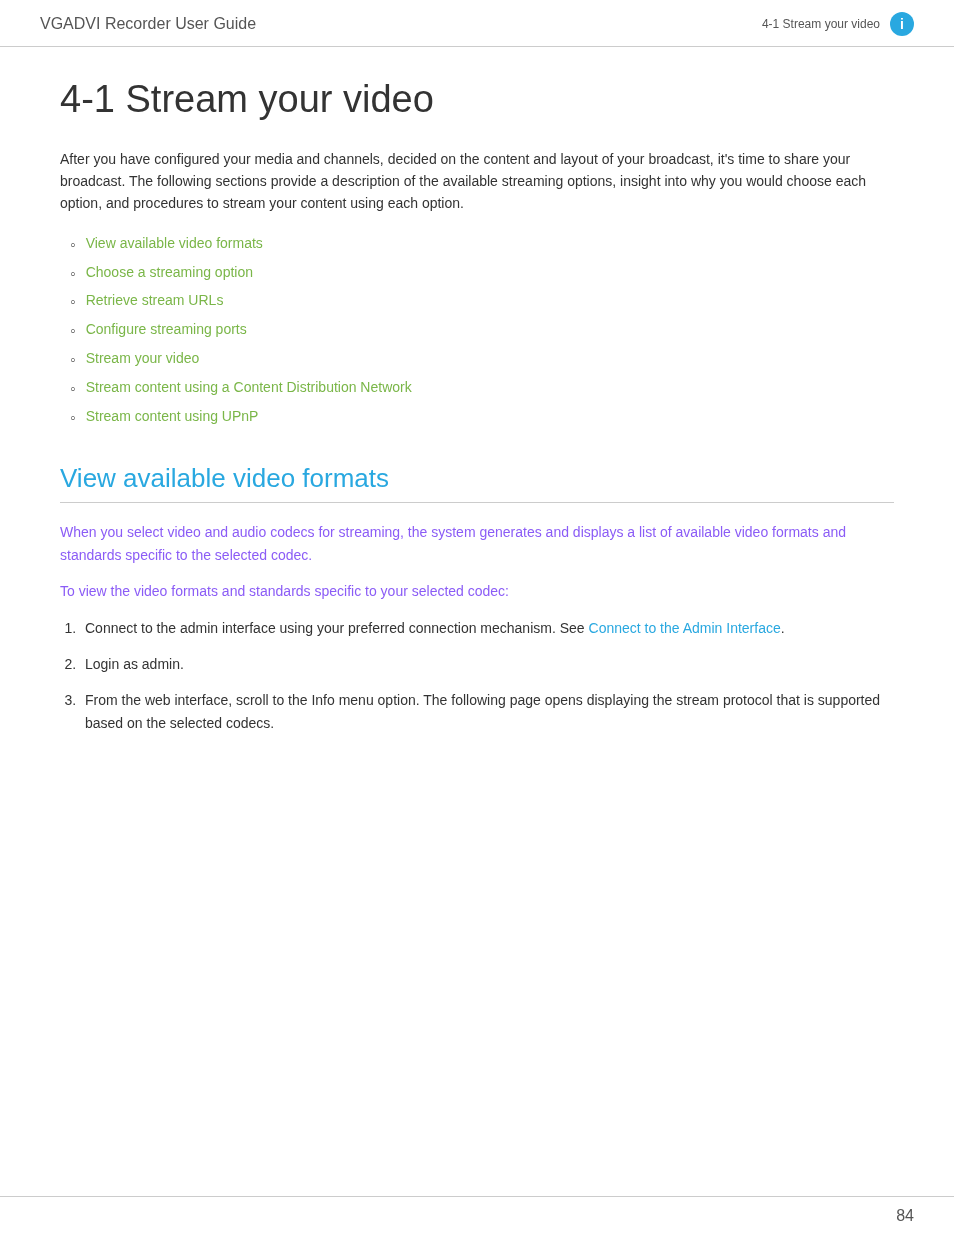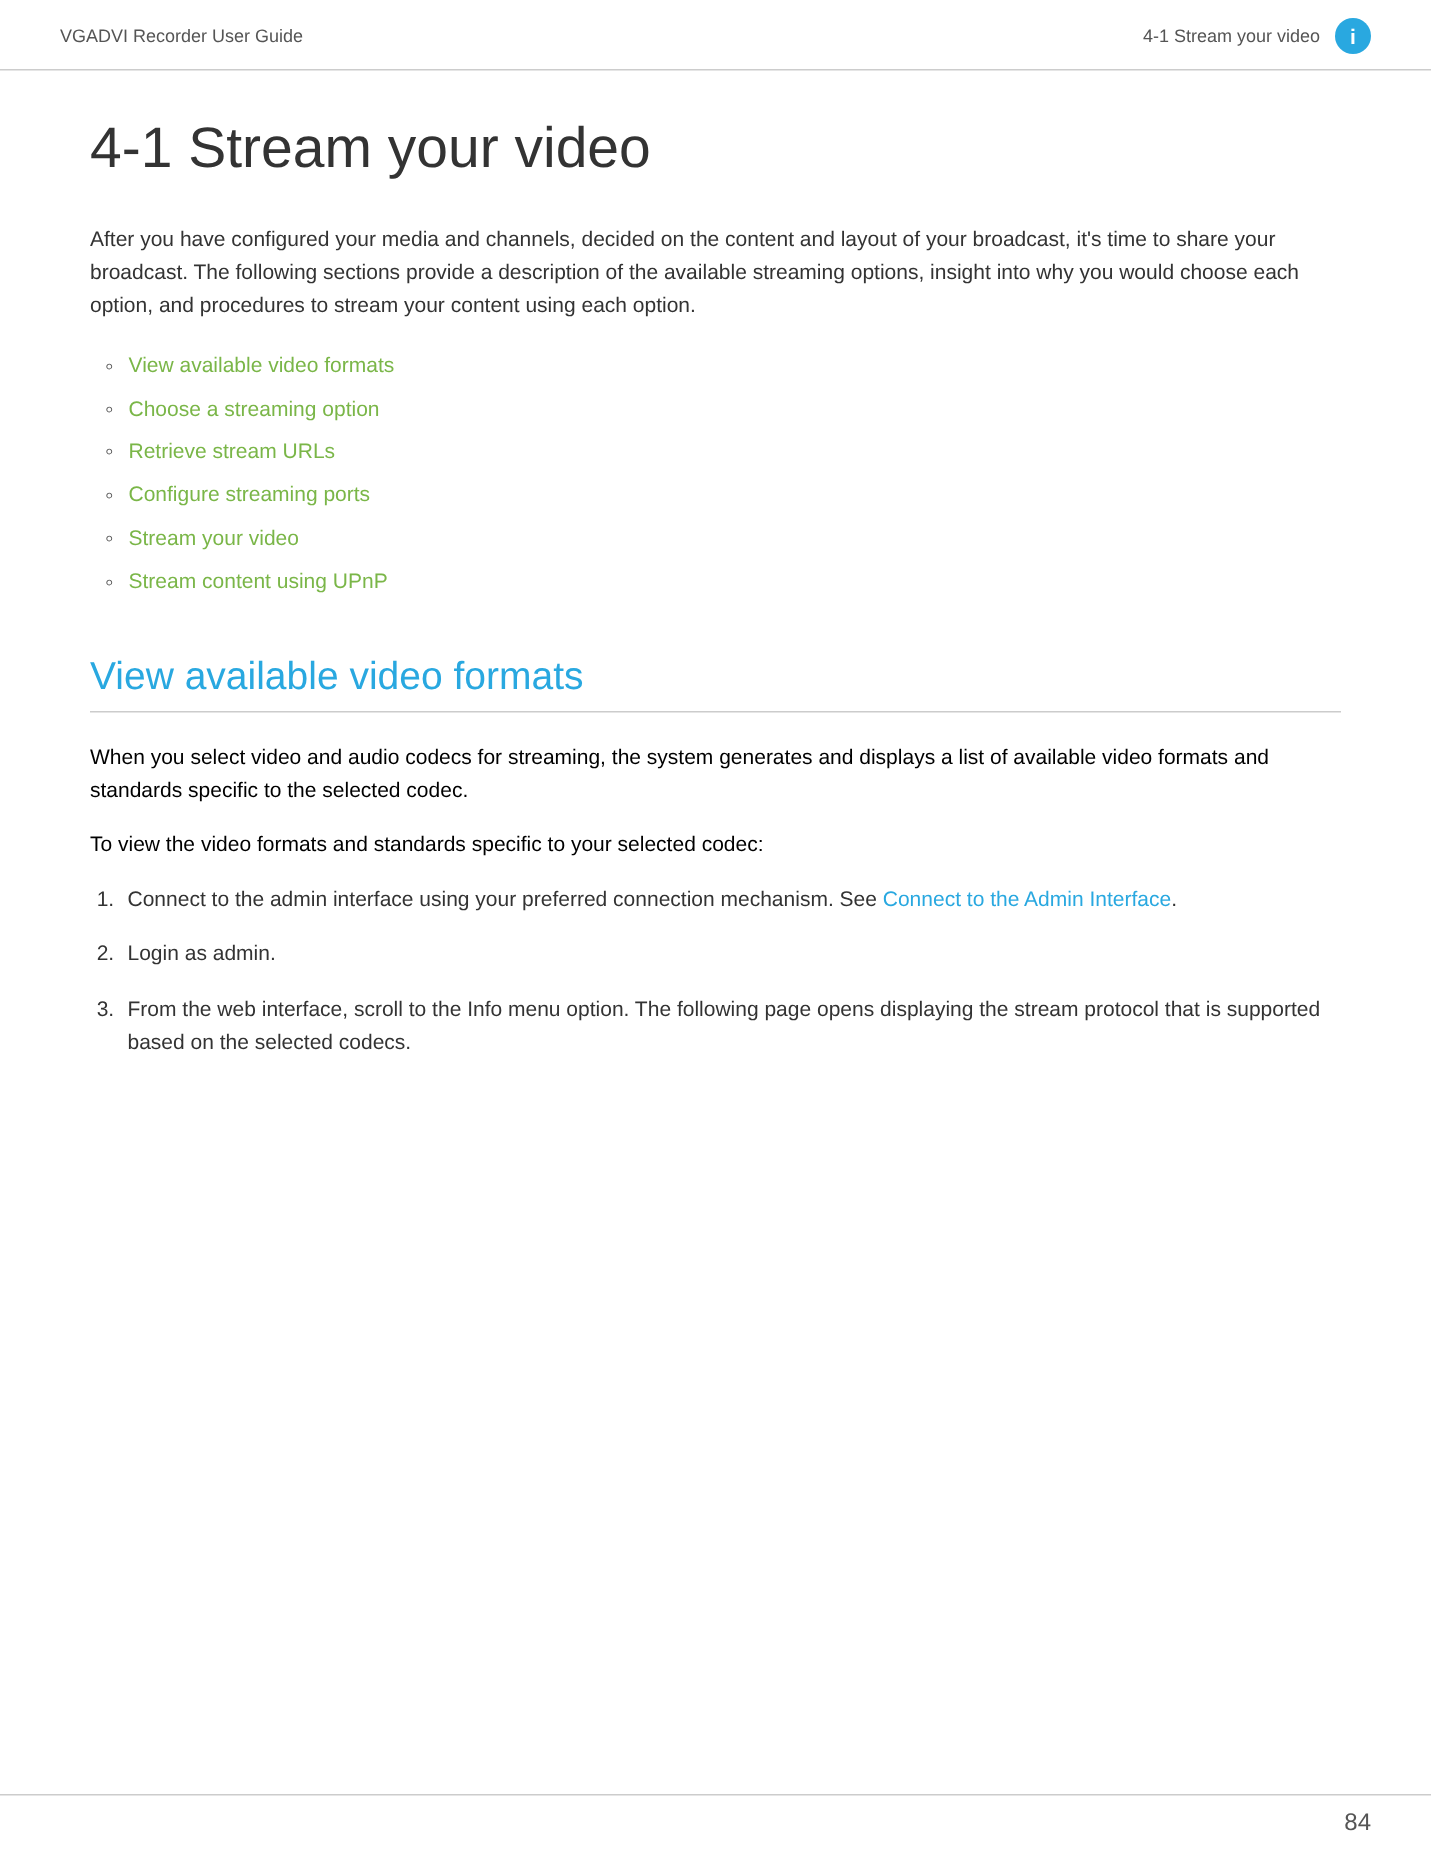--- a/index.html
+++ b/index.html
@@ -27,21 +27,21 @@
     
     .header {
       display: flex;
       justify-content: space-between;
       align-items: center;
       padding: 12px 40px 10px 40px;
       border-bottom: 1px solid #ccc;
     }
 
     .header-left {
-      font-size: 12px;
+      font-size: 16px;
       color: #555;
     }
 
     .header-right {
       display: flex;
       align-items: center;
       gap: 10px;
     }
 
     .header-chapter {
@@ -122,21 +122,21 @@
       font-weight: 400;
       color: #29a8e0;
       border-bottom: 1px solid #ccc;
       padding-bottom: 8px;
       margin-bottom: 18px;
     }
 
     
     .section-text {
       font-size: 14px;
-      color: #000000;
+      color: #8b5cf6;
       line-height: 1.6;
       margin-bottom: 14px;
     }
 
     
     .steps-list {
       padding-left: 20px;
       margin-bottom: 20px;
     }
 
@@ -203,20 +203,23 @@
         <a href="#choose-streaming">Choose a streaming option</a>
       </li>
       <li>
         <a href="#retrieve-urls">Retrieve stream URLs</a>
       </li>
       <li>
         <a href="#configure-ports">Configure streaming ports</a>
       </li>
       <li>
         <a href="#stream-video">Stream your video</a>
+      </li>
+      <li>
+        <a href="#cdn">Stream content using a Content Distribution Network</a>
       </li>
       <li>
         <a href="#upnp">Stream content using UPnP</a>
       </li>
     </ul>
 
     <div id="view-formats">
       <h2 class="section-heading">View available video formats</h2>
 
       <p class="section-text">When you select video and audio codecs for streaming, the system generates and displays a list of available video formats and standards specific to the selected codec.</p>

